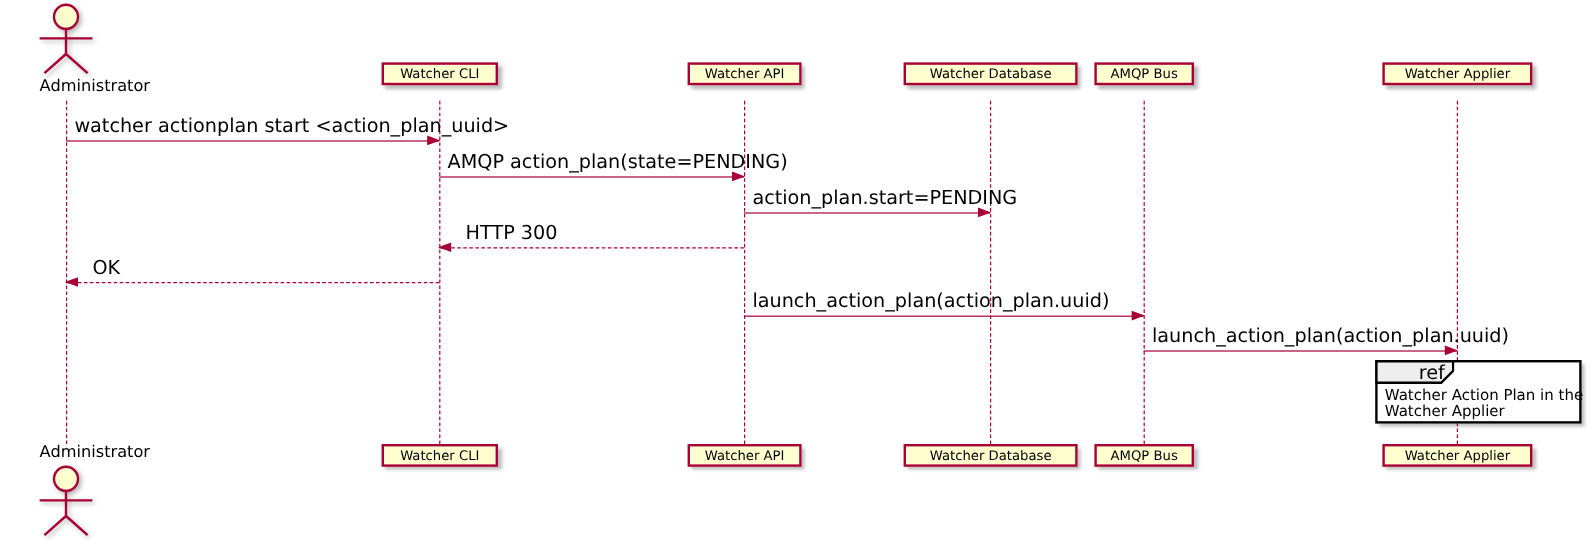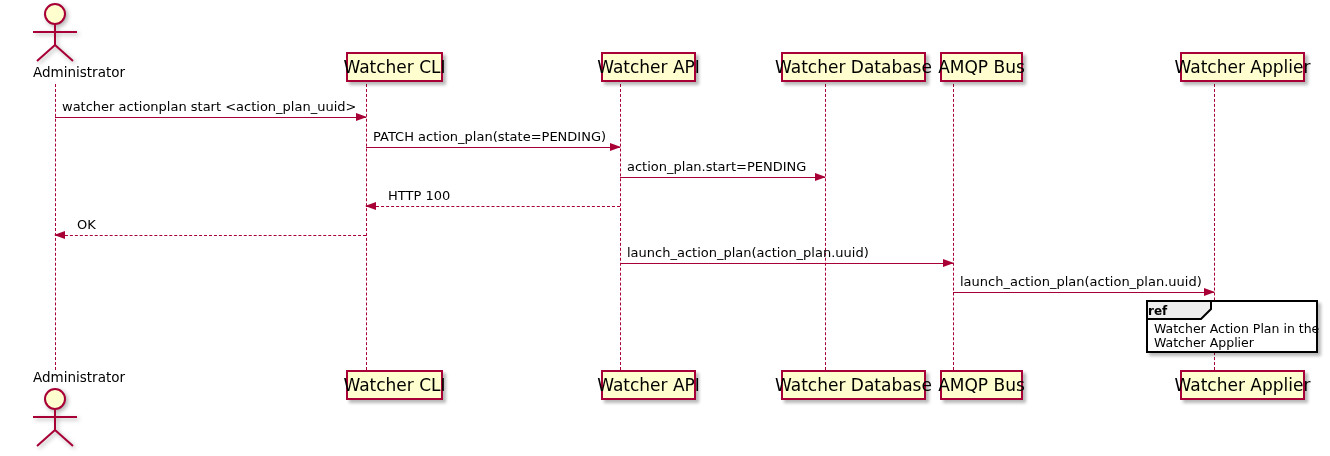--- a/index.html
+++ b/index.html
@@ -12,47 +12,47 @@
   .canvas{
     position:relative;width:1330px;height:456px;background:#ffffff;
     font-family:"DejaVu Sans","Liberation Sans",sans-serif;color:var(--text-color);
     overflow:hidden;
   }
   .lifeline{
     position:absolute;width:0;height:286px;top:84px;
     border-left:1px dashed var(--accent);z-index:0;
   }
   .pbox{
-    position:absolute;height:30px;box-sizing:border-box;z-index:2;
+    position:absolute;height:19px;box-sizing:border-box;z-index:2;
     background:var(--participant-fill);border:2px solid var(--accent);
     box-shadow:3px 3px 3px rgba(0,0,0,0.28);
     display:flex;align-items:center;justify-content:center;
-    font-size:17px;white-space:nowrap;margin-left:28px;
+    font-size:11px;white-space:nowrap;
   }
   .actor-label{
     position:absolute;width:110px;text-align:center;font-size:13.5px;z-index:2;margin-left:24px;
   }
   .actor-figure{position:absolute;z-index:2;filter:drop-shadow(2.5px 2.5px 2px rgba(0,0,0,0.3));}
   .msg{position:absolute;height:0;z-index:3;}
   .msg .line{position:absolute;left:0;right:0;top:0;border-top:1.5px solid var(--accent);}
   .msg.dashed .line{border-top:1px dashed var(--accent);}
-  .msg .msg-text{position:absolute;left:7px;bottom:3px;font-size:13px;white-space:nowrap;}
+  .msg .msg-text{position:absolute;left:7px;bottom:3px;font-size:16px;white-space:nowrap;}
   .msg.return .msg-text{left:22px;}
   .head{position:absolute;width:0;height:0;top:-4px;}
   .head.right{right:-1px;border-left:11px solid var(--accent);border-top:4.5px solid transparent;border-bottom:4.5px solid transparent;}
   .head.left{left:-1px;border-right:11px solid var(--accent);border-top:4.5px solid transparent;border-bottom:4.5px solid transparent;}
   .ref-box{
     position:absolute;left:1146px;top:300px;width:172px;height:53px;box-sizing:border-box;
     background:#ffffff;border:2px solid #000;z-index:4;
     box-shadow:3px 3px 3px rgba(0,0,0,0.28);font-size:12.5px;
   }
   .ref-header{position:absolute;left:-2px;top:-2px;width:66px;height:20px;}
   .ref-keyword{
-    position:absolute;left:0;top:1px;width:56px;text-align:left;
-    font-weight:bold;font-size:12px;line-height:16px;
+    position:absolute;left:0;top:1px;width:56px;text-align:right;
+    font-weight:normal;font-size:16px;line-height:16px;
   }
   .ref-line{position:absolute;left:6px;white-space:nowrap;}
   .ref-line.l1{top:19px;}
   .ref-line.l2{top:33px;}
 </style>
 </head>
 <body>
 
 <div class="canvas">
 
@@ -79,33 +79,33 @@
 
   <div class="msg solid" style="left:55px;top:117px;width:311px;">
     <span class="line"></span>
     <span class="head right"></span>
     <span class="msg-text">watcher actionplan start &lt;action_plan_uuid&gt;</span>
   </div>
 
   <div class="msg solid" style="left:366px;top:147px;width:254px;">
     <span class="line"></span>
     <span class="head right"></span>
-    <span class="msg-text">PATCH action_plan(state=PENDING)</span>
+    <span class="msg-text">AMQP action_plan(state=PENDING)</span>
   </div>
 
   <div class="msg solid" style="left:620px;top:177px;width:205px;">
     <span class="line"></span>
     <span class="head right"></span>
     <span class="msg-text">action_plan.start=PENDING</span>
   </div>
 
   <div class="msg dashed return" style="left:366px;top:206px;width:254px;">
     <span class="line"></span>
     <span class="head left"></span>
-    <span class="msg-text">HTTP 100</span>
+    <span class="msg-text">HTTP 300</span>
   </div>
 
   <div class="msg dashed return" style="left:55px;top:235px;width:311px;">
     <span class="line"></span>
     <span class="head left"></span>
     <span class="msg-text">OK</span>
   </div>
 
   <div class="msg solid" style="left:620px;top:263px;width:333px;">
     <span class="line"></span>

